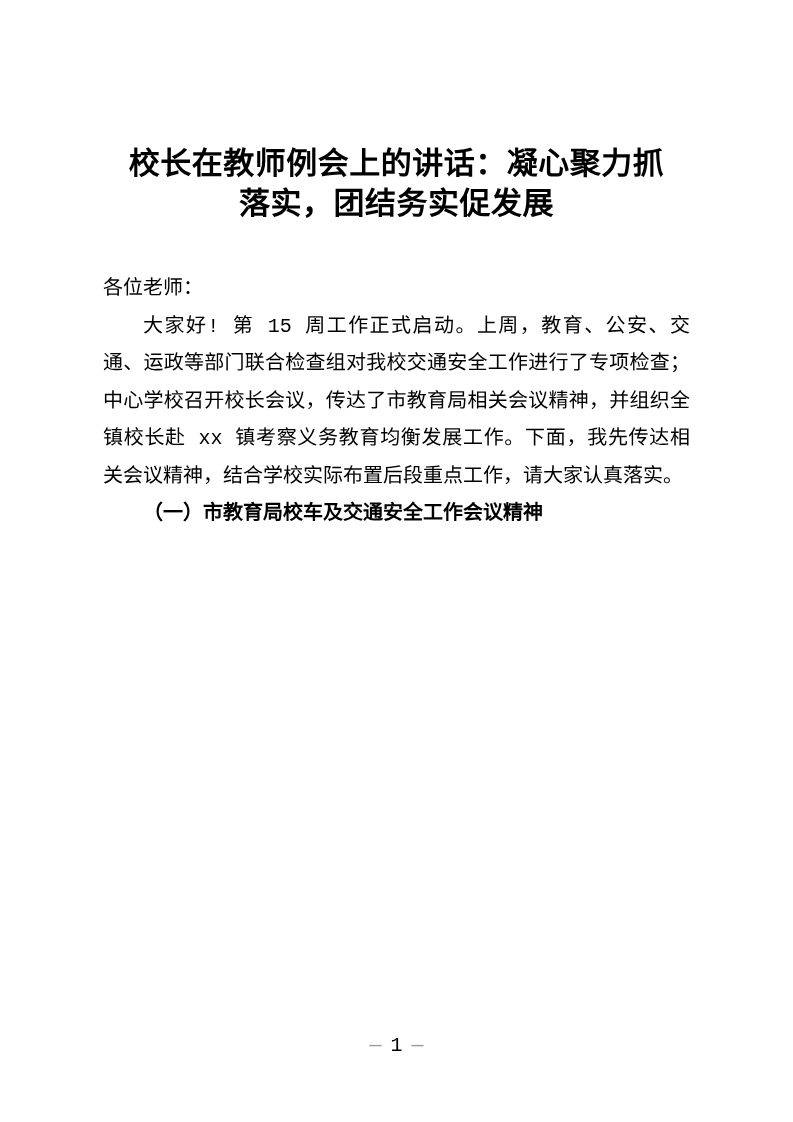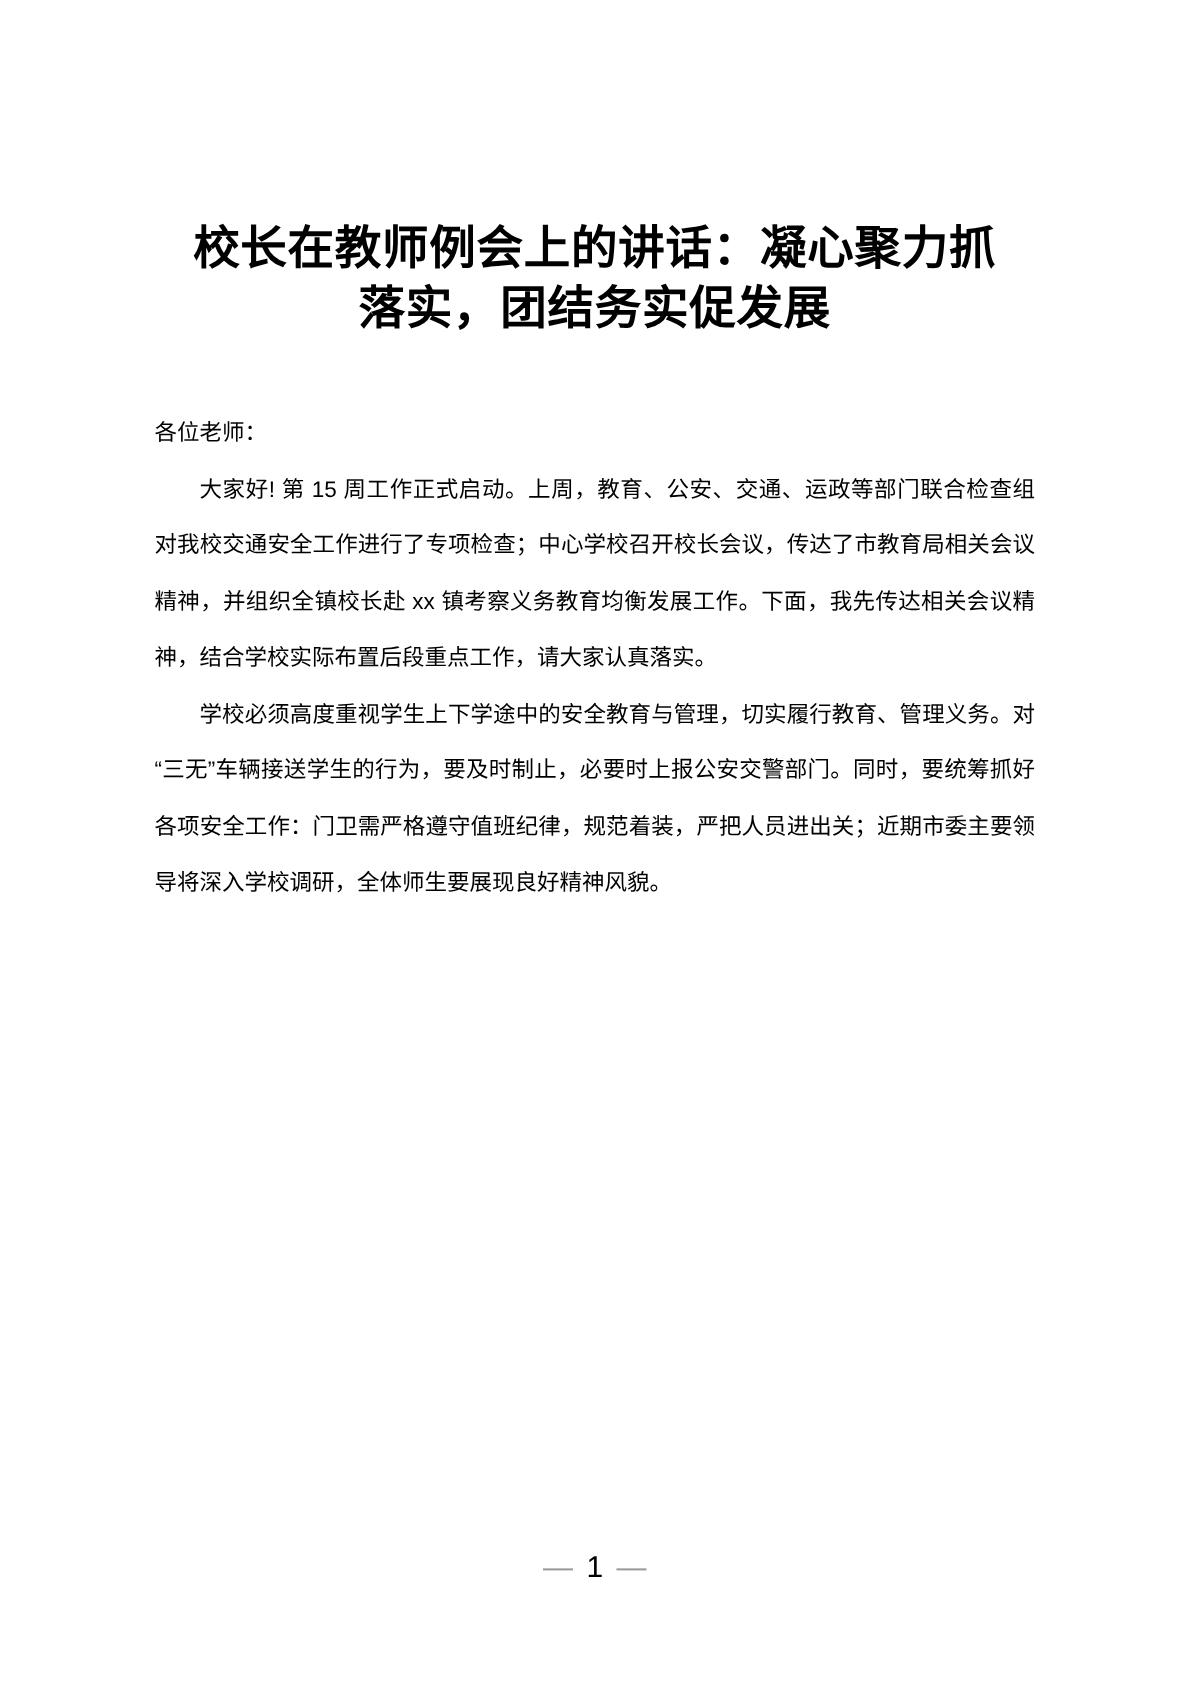--- a/index.html
+++ b/index.html
@@ -6,36 +6,36 @@
     margin: 0;
     padding: 0;
     background: #ffffff;
   }
   .page {
     position: relative;
     width: 793px;
     height: 1122px;
     background: #ffffff;
     color: #000000;
-    font-family: Liberation Sans, sans-serif;
+    font-family: Liberation Mono, monospace;
     overflow: hidden;
   }
   .doc-title {
     margin: 0 auto;
     padding-top: 146px;
     width: 566px;
     text-align: center;
     font-size: 31px;
     line-height: 40px;
     font-weight: bold;
     letter-spacing: 0.5px;
   }
   .doc-body {
     margin: 44px 103px 0 103px;
-    font-size: 15px;
+    font-size: 20px;
     line-height: 37.5px;
     text-align: justify;
     text-justify: inter-ideograph;
   }
   .para {
     margin: 0;
     padding: 0;
     text-indent: 2em;
   }
   .para.salutation {
@@ -68,20 +68,20 @@
 </head>
 <body>
 
 <div class="page">
 
   <h1 class="doc-title">校长在教师例会上的讲话：凝心聚力抓落实，团结务实促发展</h1>
 
   <main class="doc-body">
       <p class="para salutation"><span>各位老师：</span></p>
       <p class="para body"><span>大家好! 第 15 周工作正式启动。上周，教育、公安、交通、运政等部门联合检查组对我校交通安全工作进行了专项检查；中心学校召开校长会议，传达了市教育局相关会议精神，并组织全镇校长赴 xx 镇考察义务教育均衡发展工作。下面，我先传达相关会议精神，结合学校实际布置后段重点工作，请大家认真落实。</span></p>
-      <p class="para body"><span>学校必须高度重视学生上下学途中的安全教育与管理，切实履行教育、管理义务。对“三无”车辆接送学生的行为，要及时制止，必要时上报公安交警部门。同时，要统筹抓好各项安全工作：门卫需严格遵守值班纪律，规范着装，严把人员进出关；近期市委主要领导将深入学校调研，全体师生要展现良好精神风貌。</span></p>
+      <p class="para heading2"><span>（一）市教育局校车及交通安全工作会议精神</span></p>
     </main>
 
   <div class="footer">
     <span class="dash">—</span><span class="pagenum">1</span><span class="dash">—</span>
   </div>
 
 </div>
 
 </body></html>

